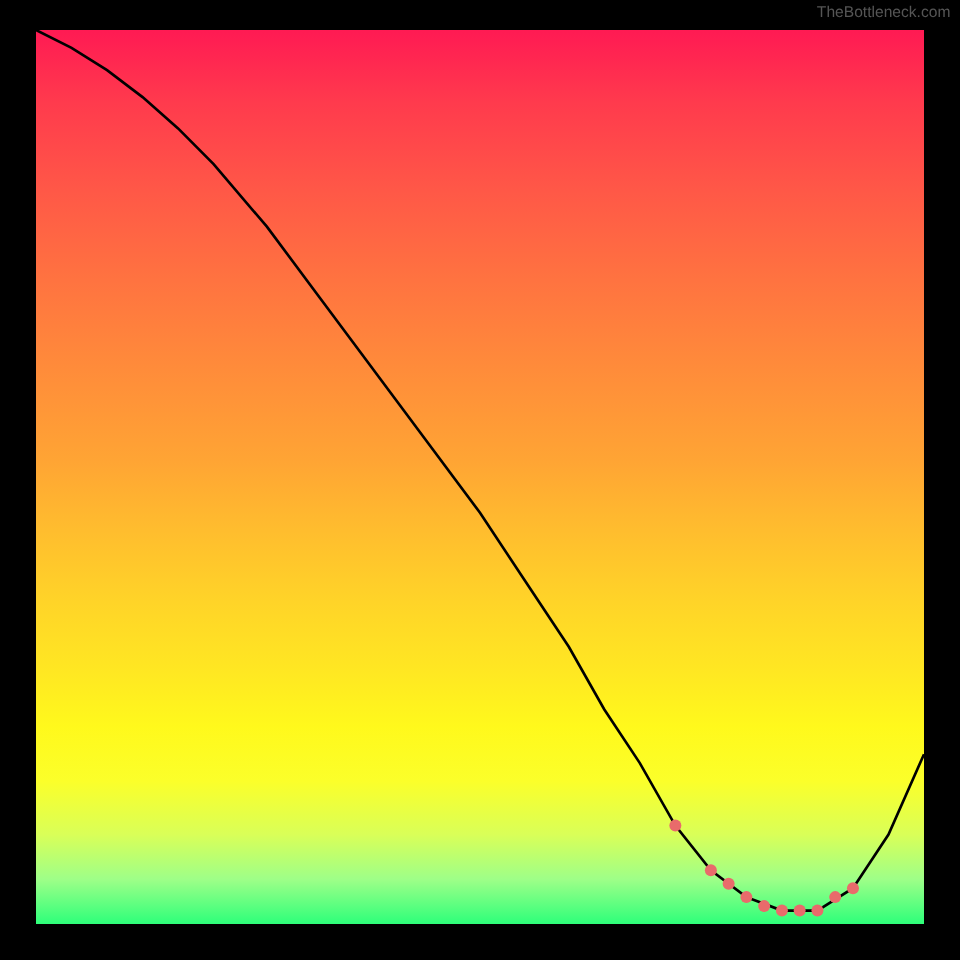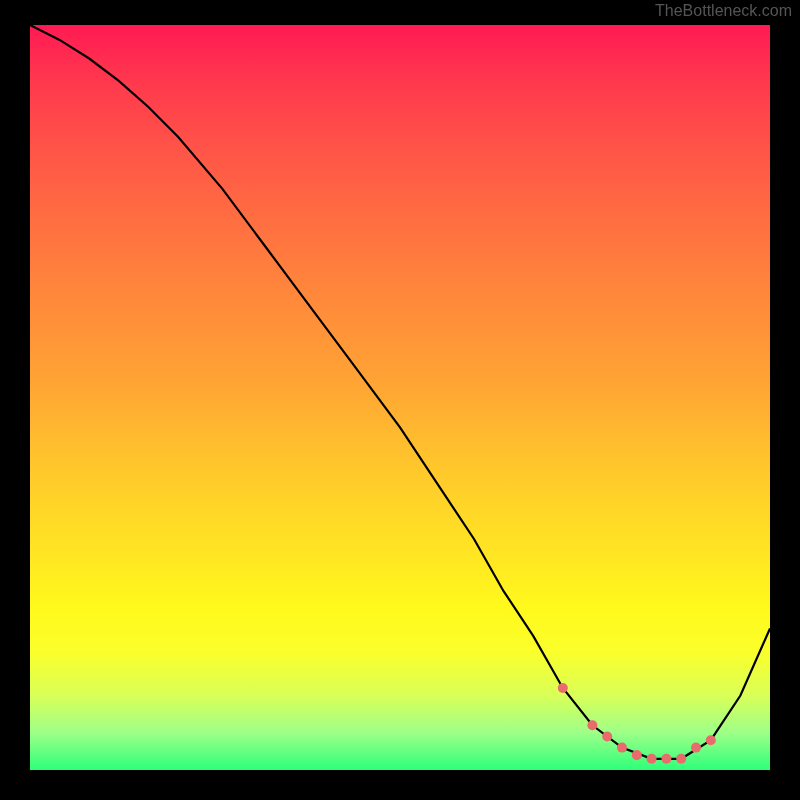--- a/index.html
+++ b/index.html
@@ -10,21 +10,21 @@
     background: #000;
     font-family: Arial, sans-serif;
     position: relative;
     overflow: hidden;
   }
   .watermark {
     position: absolute;
     top: 2px;
     right: 8px;
     color: #555;
-    font-size: 16px;
+    font-size: 13px;
     font-weight: 500;
     z-index: 10;
   }
   .plot-area {
     position: absolute;
     left: 30px;
     top: 25px;
     width: 740px;
     height: 745px;
     background: linear-gradient(to bottom,

